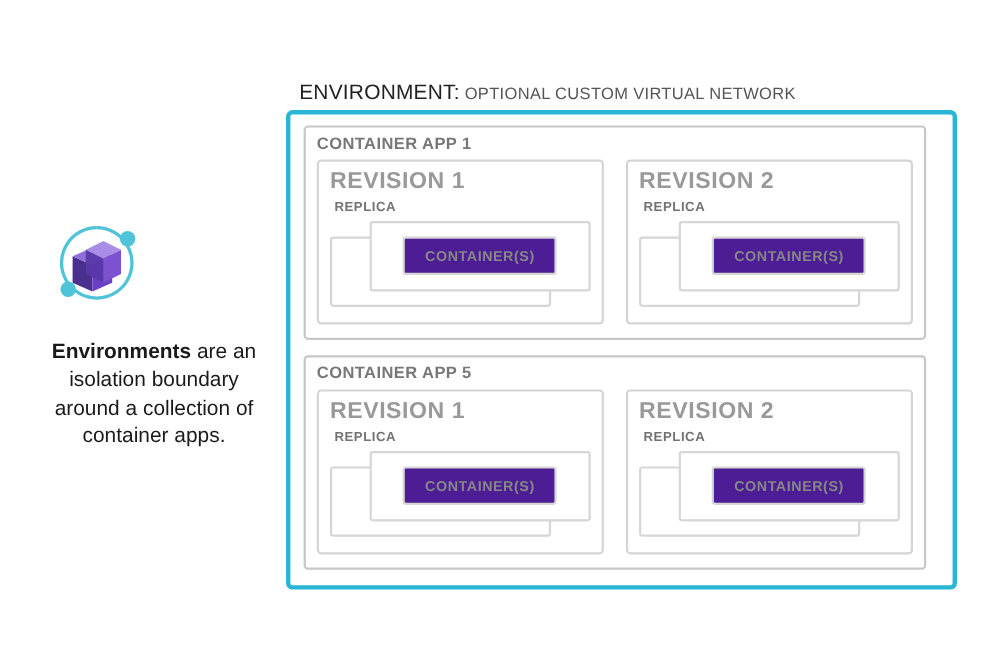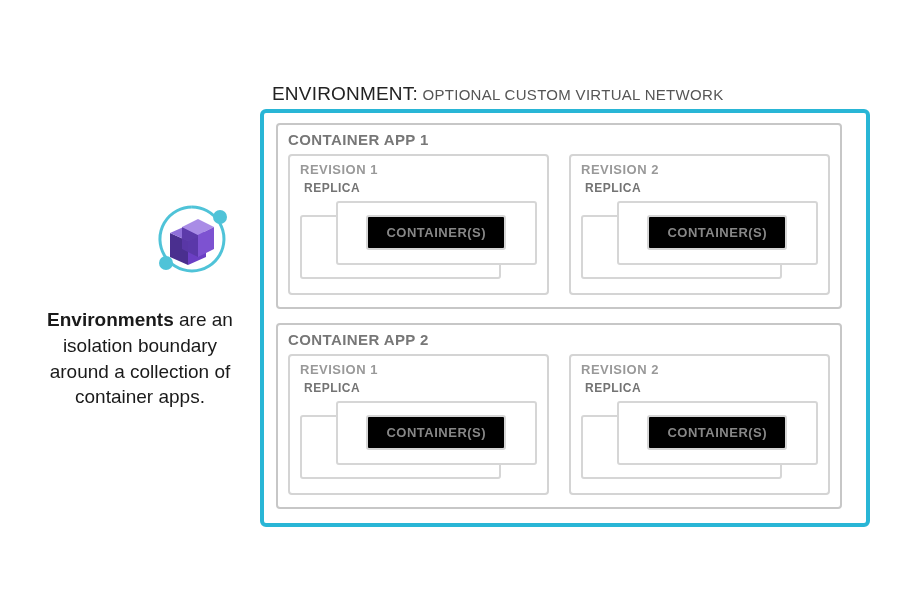--- a/index.html
+++ b/index.html
@@ -9,21 +9,21 @@
     width: 900px;
     height: 609px;
     display: flex;
     align-items: center;
     padding: 20px 30px 20px 20px;
   }
   .left-col {
     width: 240px;
     display: flex;
     flex-direction: column;
-    align-items: flex-end;
+    align-items: flex-start;
     text-align: center;
     padding: 0 18px;
   }
   .icon-box {
     width: 100px;
     height: 80px;
     margin-bottom: 28px;
   }
   .caption {
     font-size: 19px;
@@ -71,21 +71,21 @@
     gap: 20px;
   }
   .rev-box {
     flex: 1;
     border: 2px solid #d4d4d4;
     border-radius: 4px;
     padding: 6px 10px 14px 10px;
     background: #fff;
   }
   .rev-title {
-    font-size: 13px;
+    font-size: 21px;
     font-weight: 600;
     color: #999;
     letter-spacing: 0.5px;
     margin-bottom: 4px;
   }
   .rep-title {
     font-size: 12px;
     font-weight: 600;
     color: #737373;
     letter-spacing: 0.5px;
@@ -119,21 +119,21 @@
     z-index: 1;
   }
   .cont-box {
     border: 2px solid #d6d6d6;
     border-radius: 3px;
     padding: 8px 18px;
     font-size: 13px;
     font-weight: 600;
     color: #878787;
     letter-spacing: 0.5px;
-    background: #000000;
+    background: #4c1d95;
   }
 </style>
 </head>
 <body>
 
 <div class="left-col">
   <div class="icon-box">
     <svg viewBox="0 0 100 80">
       <path d="M50 8 A32 32 0 1 1 49.9 8" fill="none" stroke="#4fc3d8" stroke-width="3"></path>
       <circle cx="78" cy="18" r="7" fill="#4fc3d8"></circle>
@@ -179,21 +179,21 @@
             <div class="rep-card back"></div>
             <div class="rep-card front">
               <div class="cont-box">CONTAINER(S)</div>
             </div>
           </div>
         </div>
       </div>
     </div>
 
     <div class="app-box">
-      <div class="app-title">CONTAINER APP 2</div>
+      <div class="app-title">CONTAINER APP 5</div>
       <div class="revisions">
         <div class="rev-box">
           <div class="rev-title">REVISION 1</div>
           <div class="rep-title">REPLICA</div>
           <div class="rep-stack">
             <div class="rep-card back"></div>
             <div class="rep-card front">
               <div class="cont-box">CONTAINER(S)</div>
             </div>
           </div>

